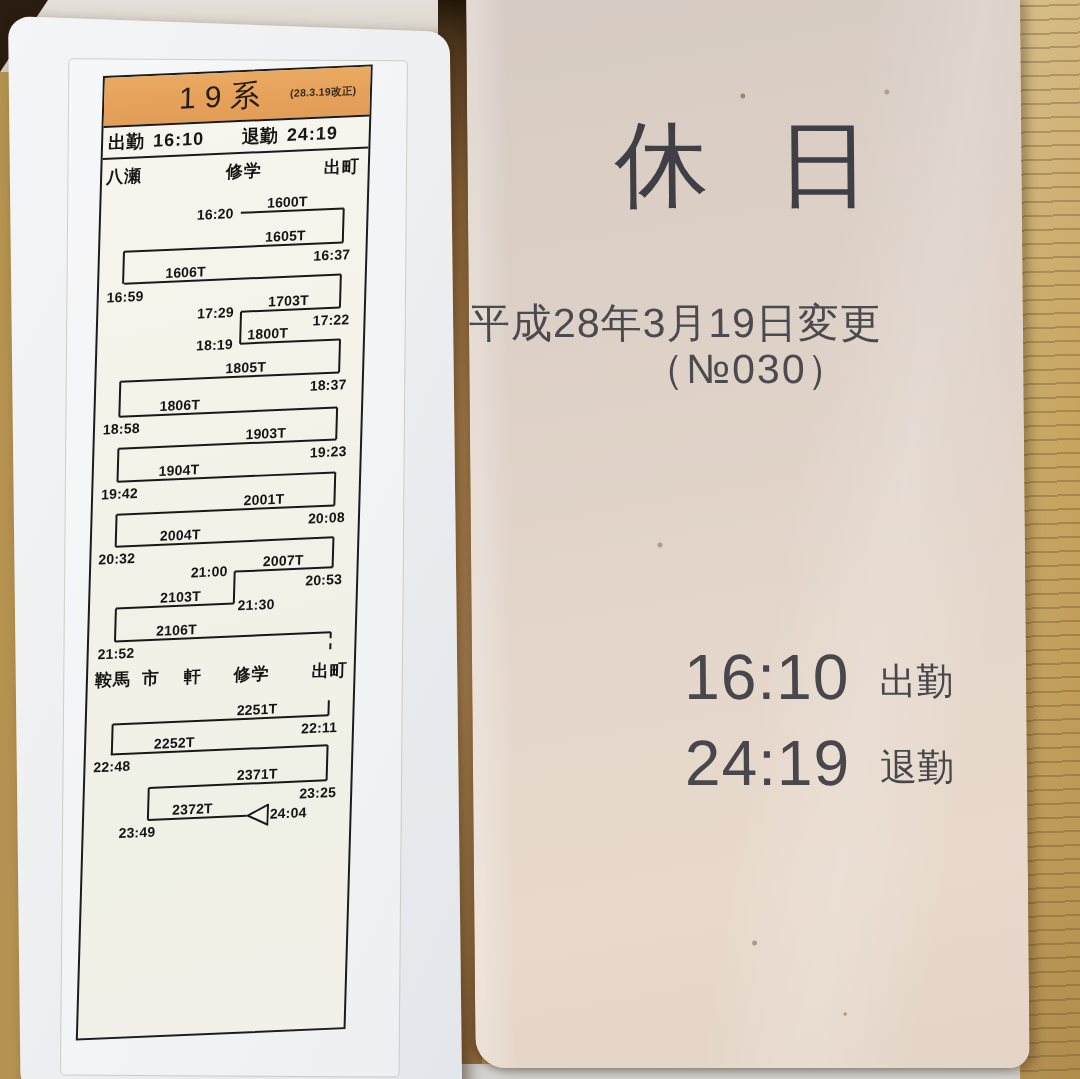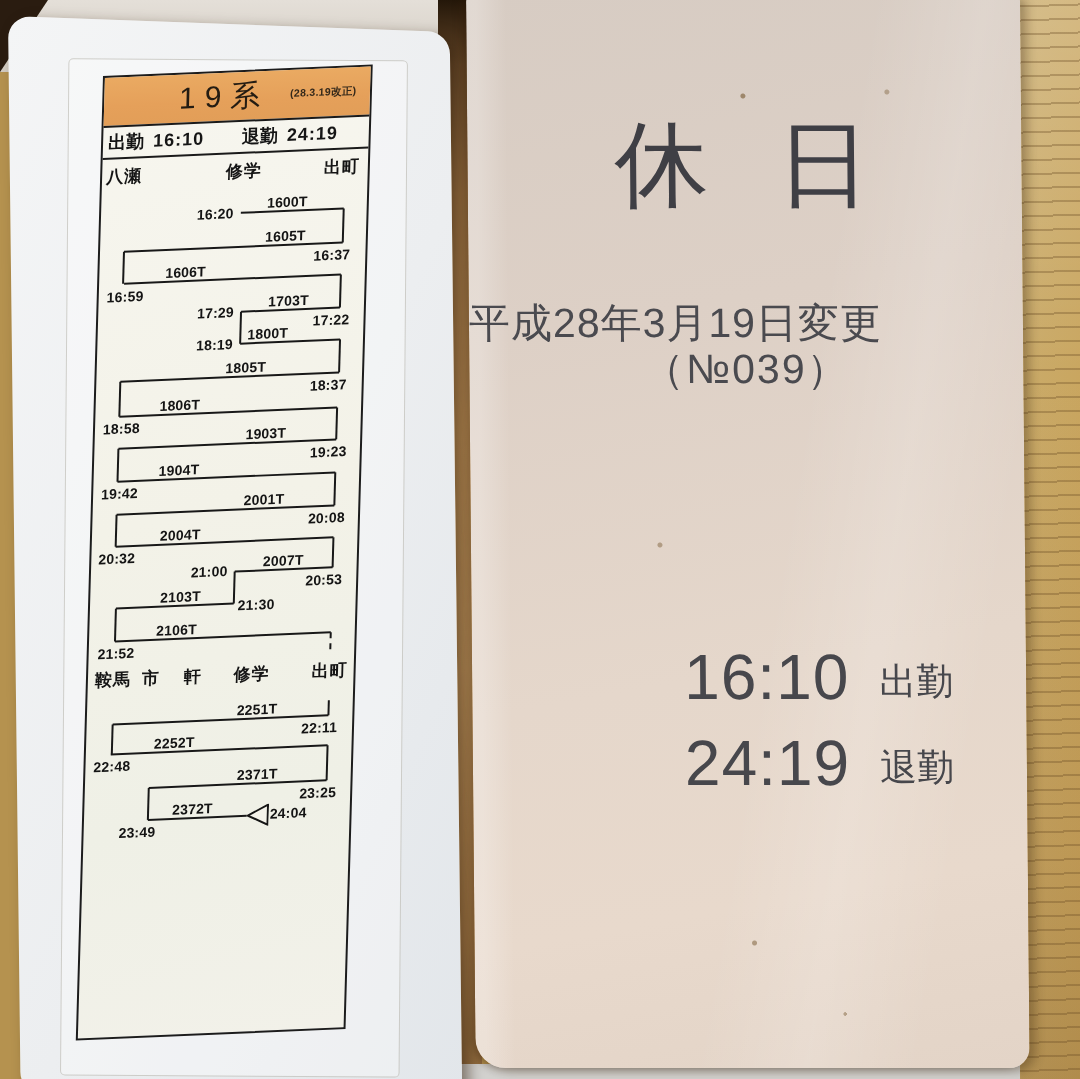--- a/index.html
+++ b/index.html
@@ -201,21 +201,21 @@
         <div class="vc" style="left: 63px; top: 713px; height: 32px;"></div>
         <div class="arrow" style="left: 163px; top: 734px;"><svg width="22" height="22" viewBox="0 0 22 22">
             <polygon points="1,11 21,1 21,21" fill="#f4f3ea" stroke="#161616" stroke-width="2"></polygon>
           </svg></div>
       </div>
   </div>
 
   <div class="right-card">
     <div class="rc-day">休 日</div>
     <div class="rc-rev">平成28年3月19日変更</div>
-    <div class="rc-num">（№039）</div>
+    <div class="rc-num">（№030）</div>
     <div class="rc-duty rc-duty1">
       <span class="t">16:10</span>
       <span class="l">出勤</span>
     </div>
     <div class="rc-duty rc-duty2">
       <span class="t">24:19</span>
       <span class="l">退勤</span>
     </div>
   </div>
 

